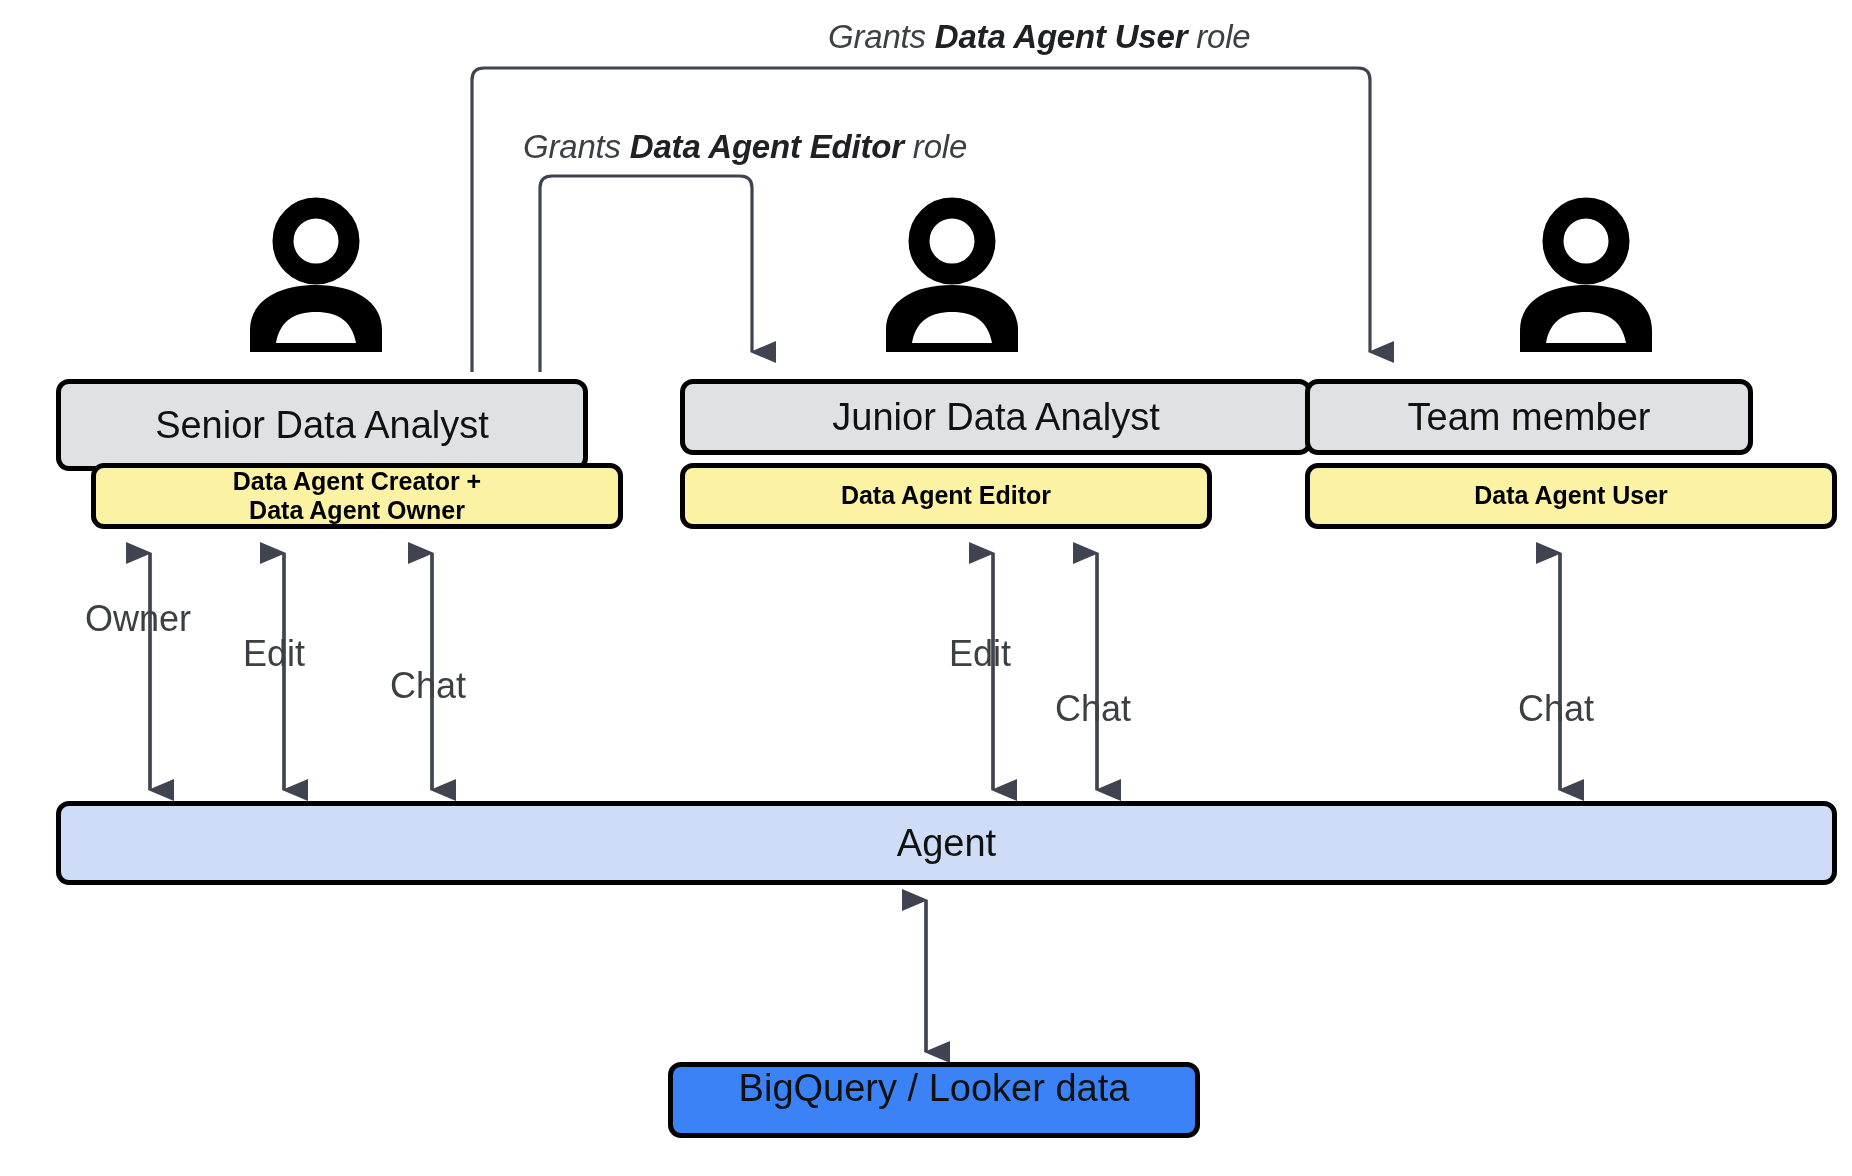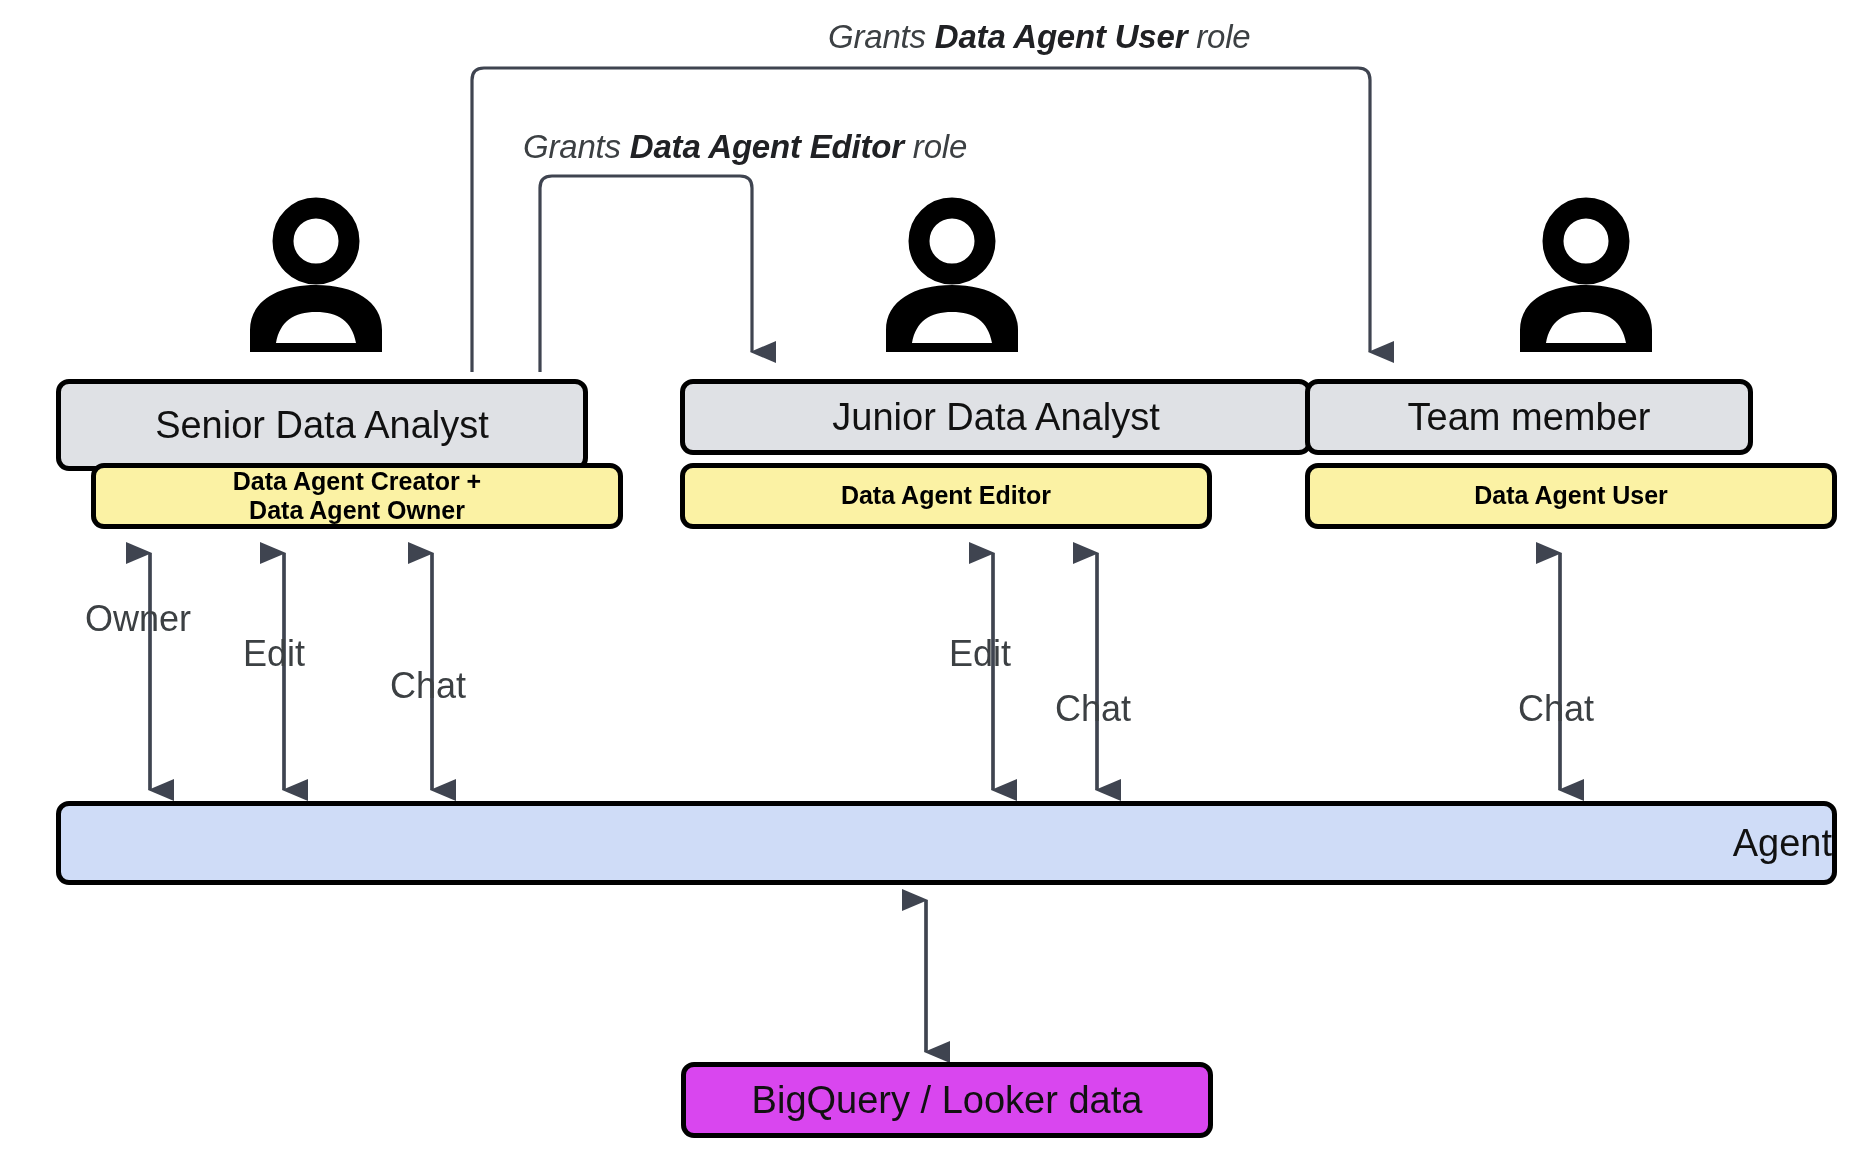--- a/index.html
+++ b/index.html
@@ -82,27 +82,25 @@
     align-items: center;
     justify-content: center;
     font-size: 38px;
     color: #111111;
   }
   .data-box {
     position: absolute;
     box-sizing: border-box;
     border: 5px solid #000000;
     border-radius: 13px;
-    background: #d946ef;
-    display: flex;
-    align-items: center;
+    background: #3b82f6;
+    display: flex;
     justify-content: center;
     font-size: 38px;
     color: #111111;
-    margin-left: 13px;
   }
   .flow-label {
     position: absolute;
     font-size: 36px;
     color: #3c4043;
     white-space: nowrap;
   }
 </style>
 </head>
 <body>
@@ -213,21 +211,21 @@
 
   <div class="flow-label" style="left:85px; top:598px;">Owner</div>
   <div class="flow-label" style="left:243px; top:633px;">Edit</div>
   <div class="flow-label" style="left:390px; top:665px;">Chat</div>
 
   <div class="flow-label" style="left:949px; top:633px;">Edit</div>
   <div class="flow-label" style="left:1055px; top:688px;">Chat</div>
 
   <div class="flow-label" style="left:1518px; top:688px;">Chat</div>
 
-  <div class="agent-box" style="left:56px; top:801px; width:1781px; height:84px;justify-content:flex-end;">
+  <div class="agent-box" style="left:56px; top:801px; width:1781px; height:84px;">
     <span>Agent</span>
   </div>
 
   <div class="data-box" style="left:668px; top:1062px; width:532px; height:76px;">
     <span>BigQuery / Looker data</span>
   </div>
 
 </div>
 
 </body></html>

